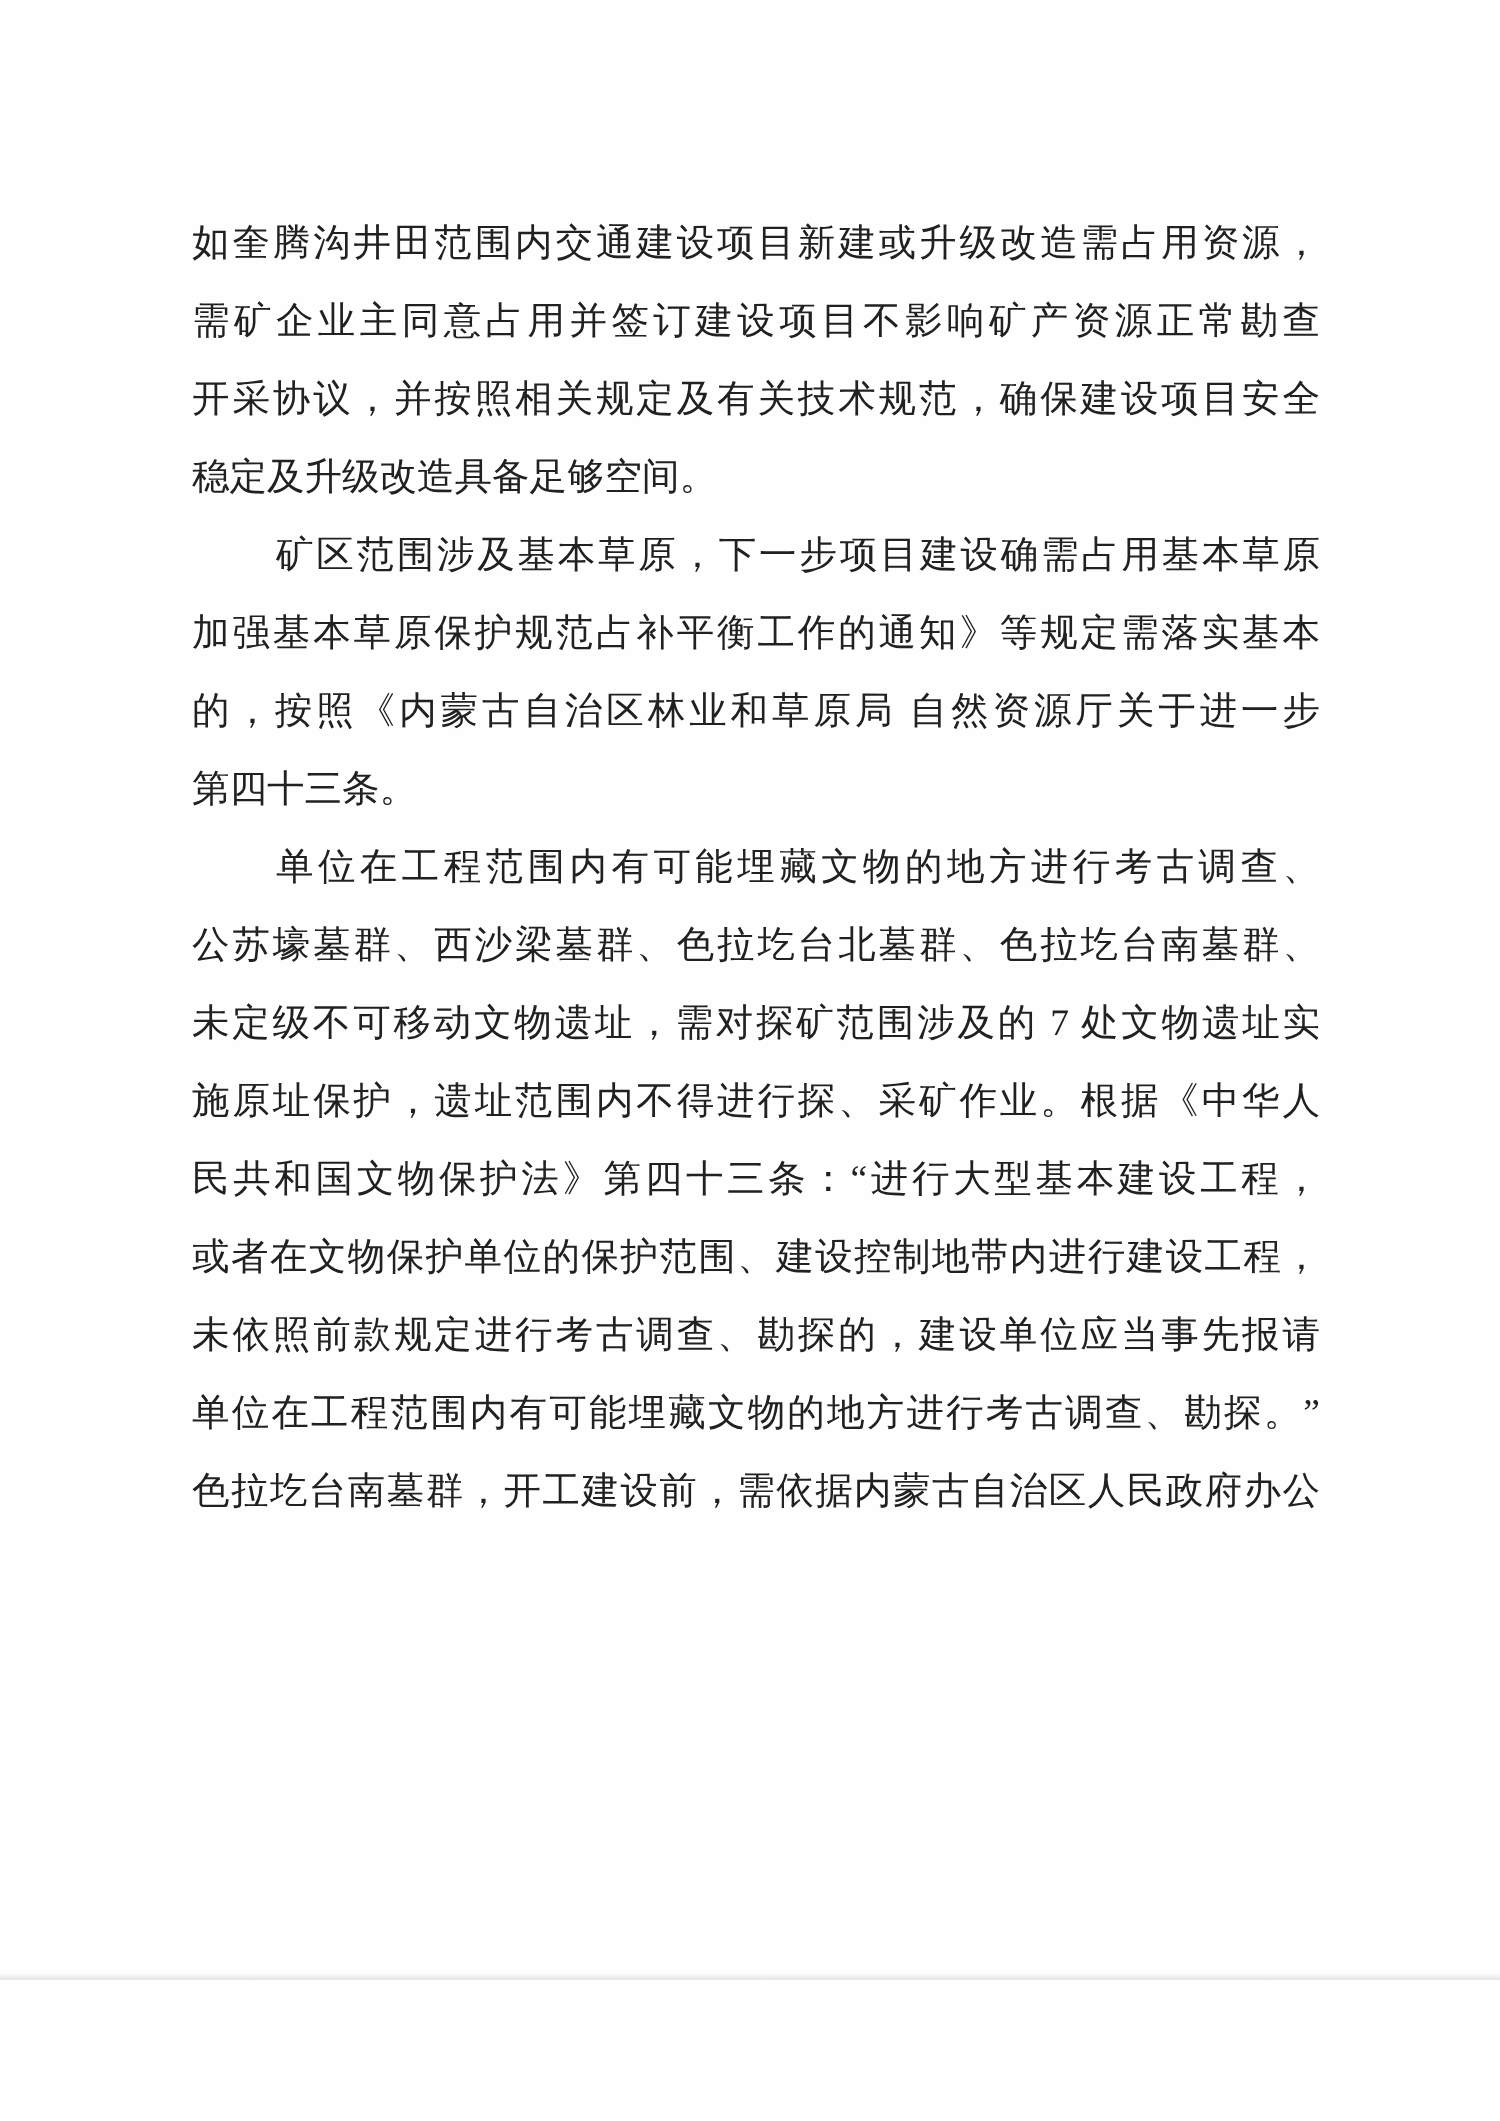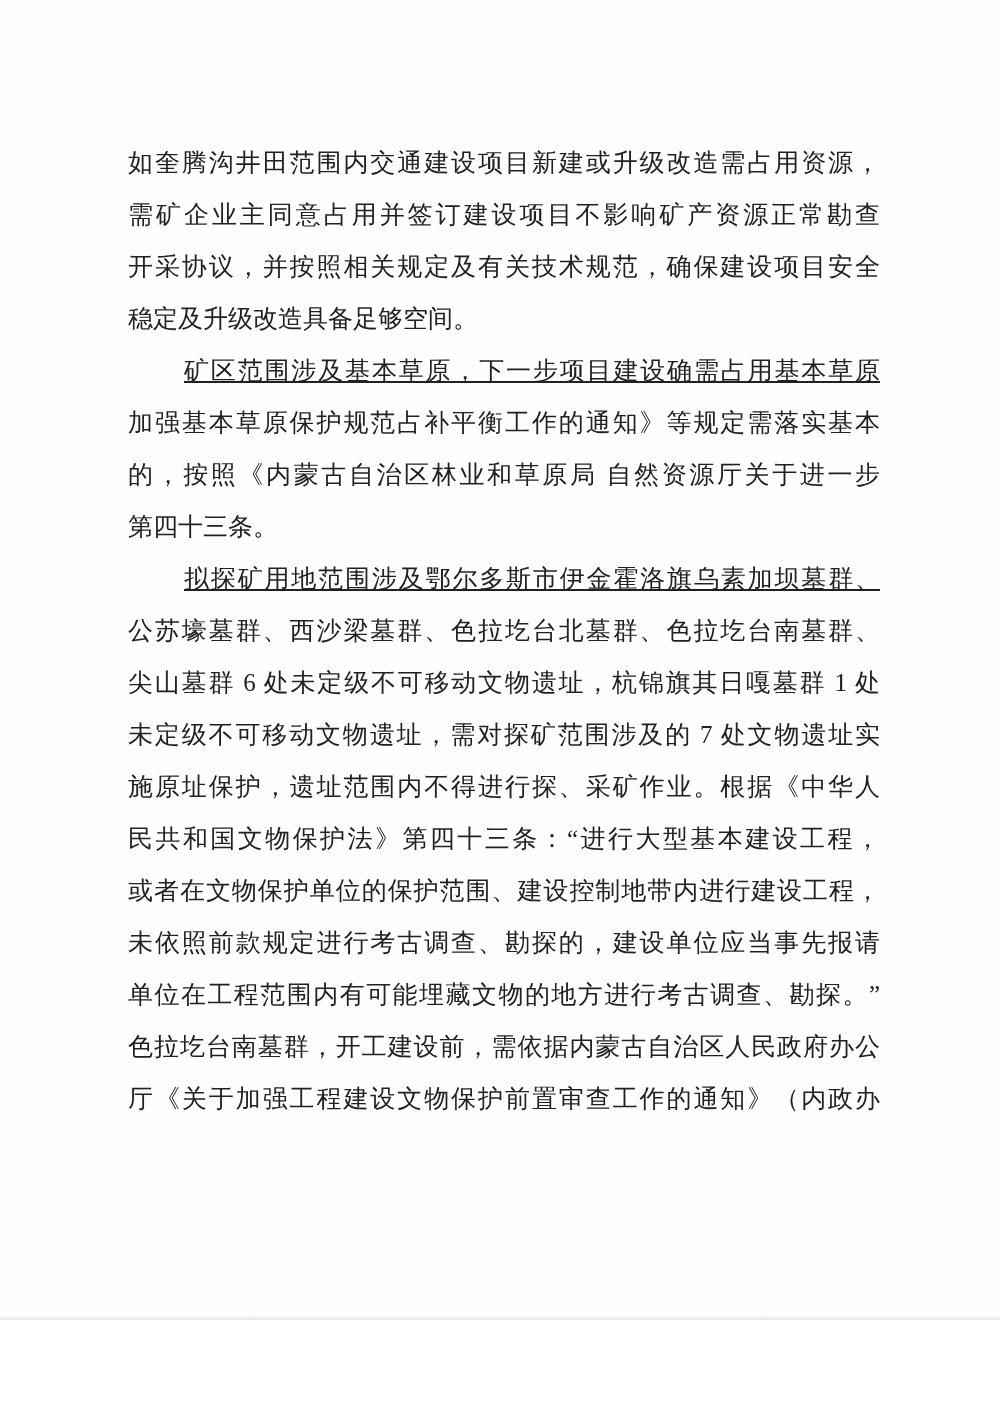--- a/index.html
+++ b/index.html
@@ -36,47 +36,44 @@
     color: #212121;
     white-space: pre;
     text-align: justify;
     text-align-last: justify;
     -moz-text-align-last: justify;
     text-justify: inter-character;
     overflow: visible;
   }
   .line.indent {
     padding-left: 56px;
-    text-decoration: underline;
   }
   .line.para-end {
     text-align-last: left;
     font-family: Liberation Serif, serif;
     -moz-text-align-last: left;
   }
 </style>
 </head>
 <body>
 
 <div class="page">
   <div class="text-block" id="text-block">
       <div class="line">如奎腾沟井田范围内交通建设项目新建或升级改造需占用资源，</div>
       <div class="line">需矿企业主同意占用并签订建设项目不影响矿产资源正常勘查</div>
       <div class="line">开采协议，并按照相关规定及有关技术规范，确保建设项目安全</div>
       <div class="line para-end">稳定及升级改造具备足够空间。</div>
       <div class="line indent">矿区范围涉及基本草原，下一步项目建设确需占用基本草原</div>
       <div class="line">加强基本草原保护规范占补平衡工作的通知》等规定需落实基本</div>
       <div class="line">的，按照《内蒙古自治区林业和草原局 自然资源厅关于进一步</div>
       <div class="line para-end">第四十三条。</div>
-      <div class="line indent">拟探矿用地范围涉及鄂尔多斯市伊金霍洛旗乌素加坝墓群、</div>
+      <div class="line indent">单位在工程范围内有可能埋藏文物的地方进行考古调查、</div>
       <div class="line">公苏壕墓群、西沙梁墓群、色拉圪台北墓群、色拉圪台南墓群、</div>
-      <div class="line">尖山墓群 6 处未定级不可移动文物遗址，杭锦旗其日嘎墓群 1 处</div>
       <div class="line">未定级不可移动文物遗址，需对探矿范围涉及的 7 处文物遗址实</div>
       <div class="line">施原址保护，遗址范围内不得进行探、采矿作业。根据《中华人</div>
       <div class="line">民共和国文物保护法》第四十三条：“进行大型基本建设工程，</div>
       <div class="line">或者在文物保护单位的保护范围、建设控制地带内进行建设工程，</div>
       <div class="line">未依照前款规定进行考古调查、勘探的，建设单位应当事先报请</div>
       <div class="line">单位在工程范围内有可能埋藏文物的地方进行考古调查、勘探。”</div>
       <div class="line">色拉圪台南墓群，开工建设前，需依据内蒙古自治区人民政府办公</div>
-      <div class="line">厅《关于加强工程建设文物保护前置审查工作的通知》（内政办</div>
     </div>
   <div class="page-bottom-edge"></div>
 </div>
 
 </body></html>

